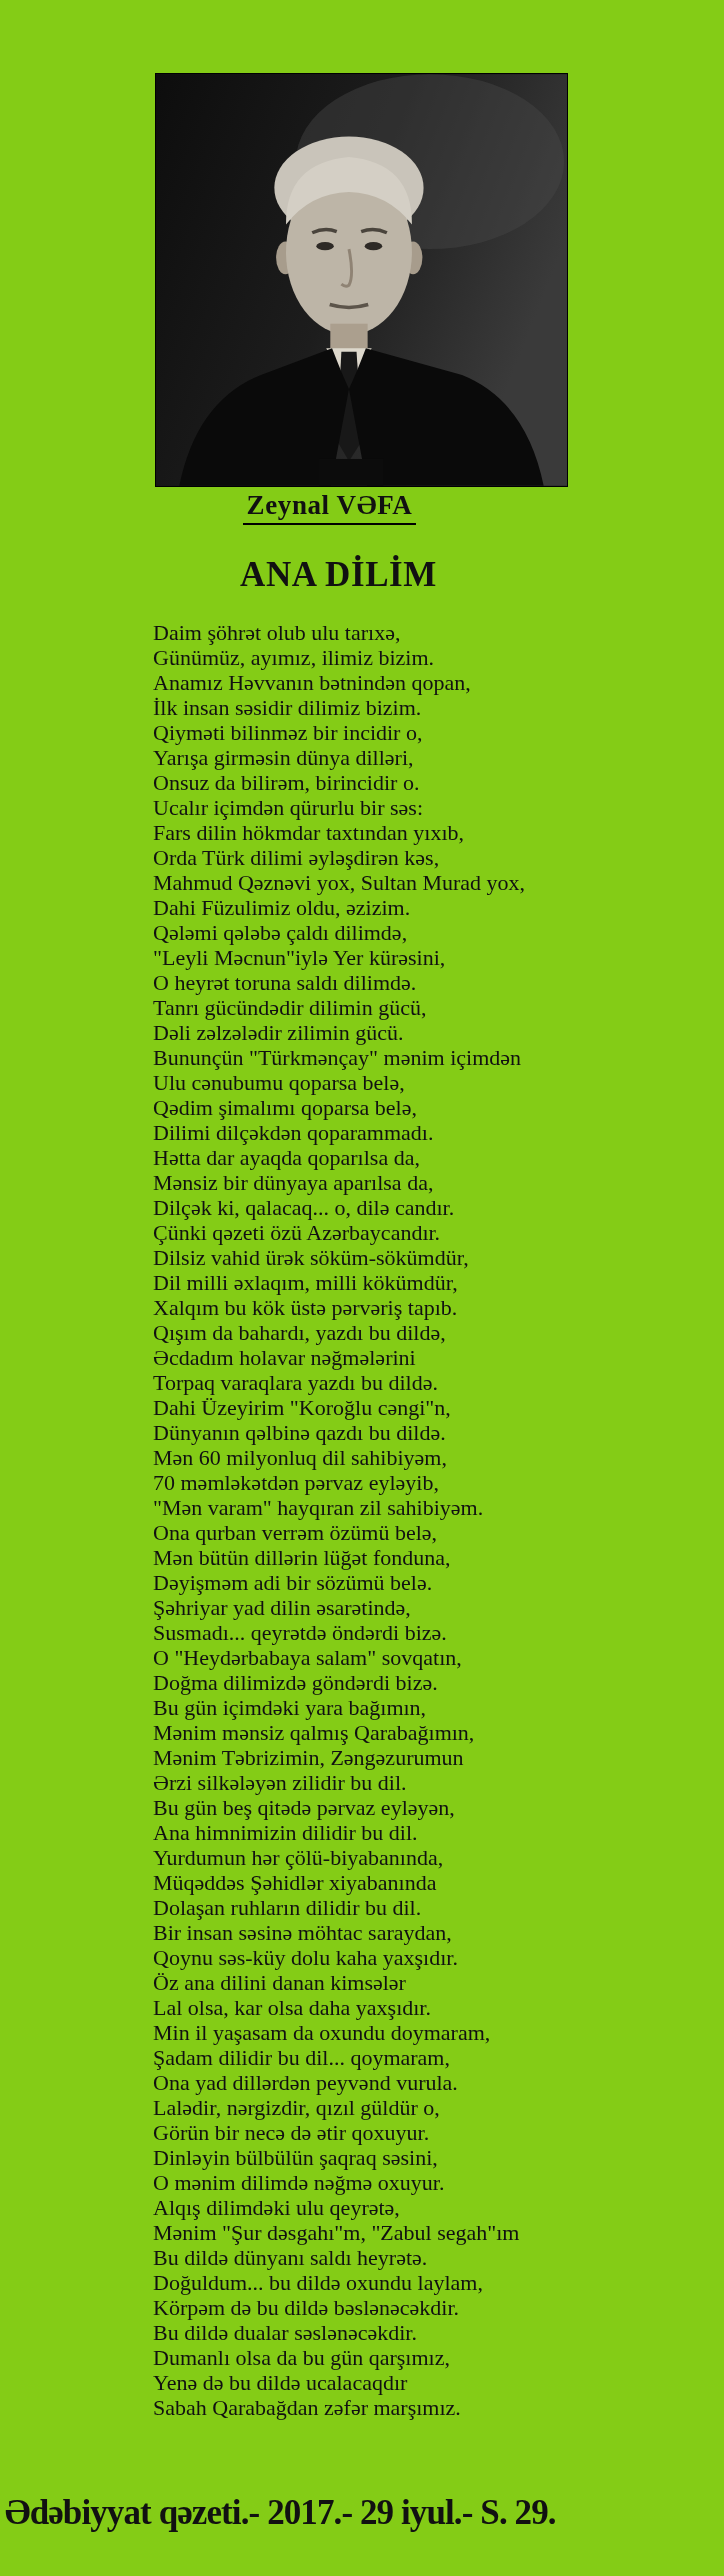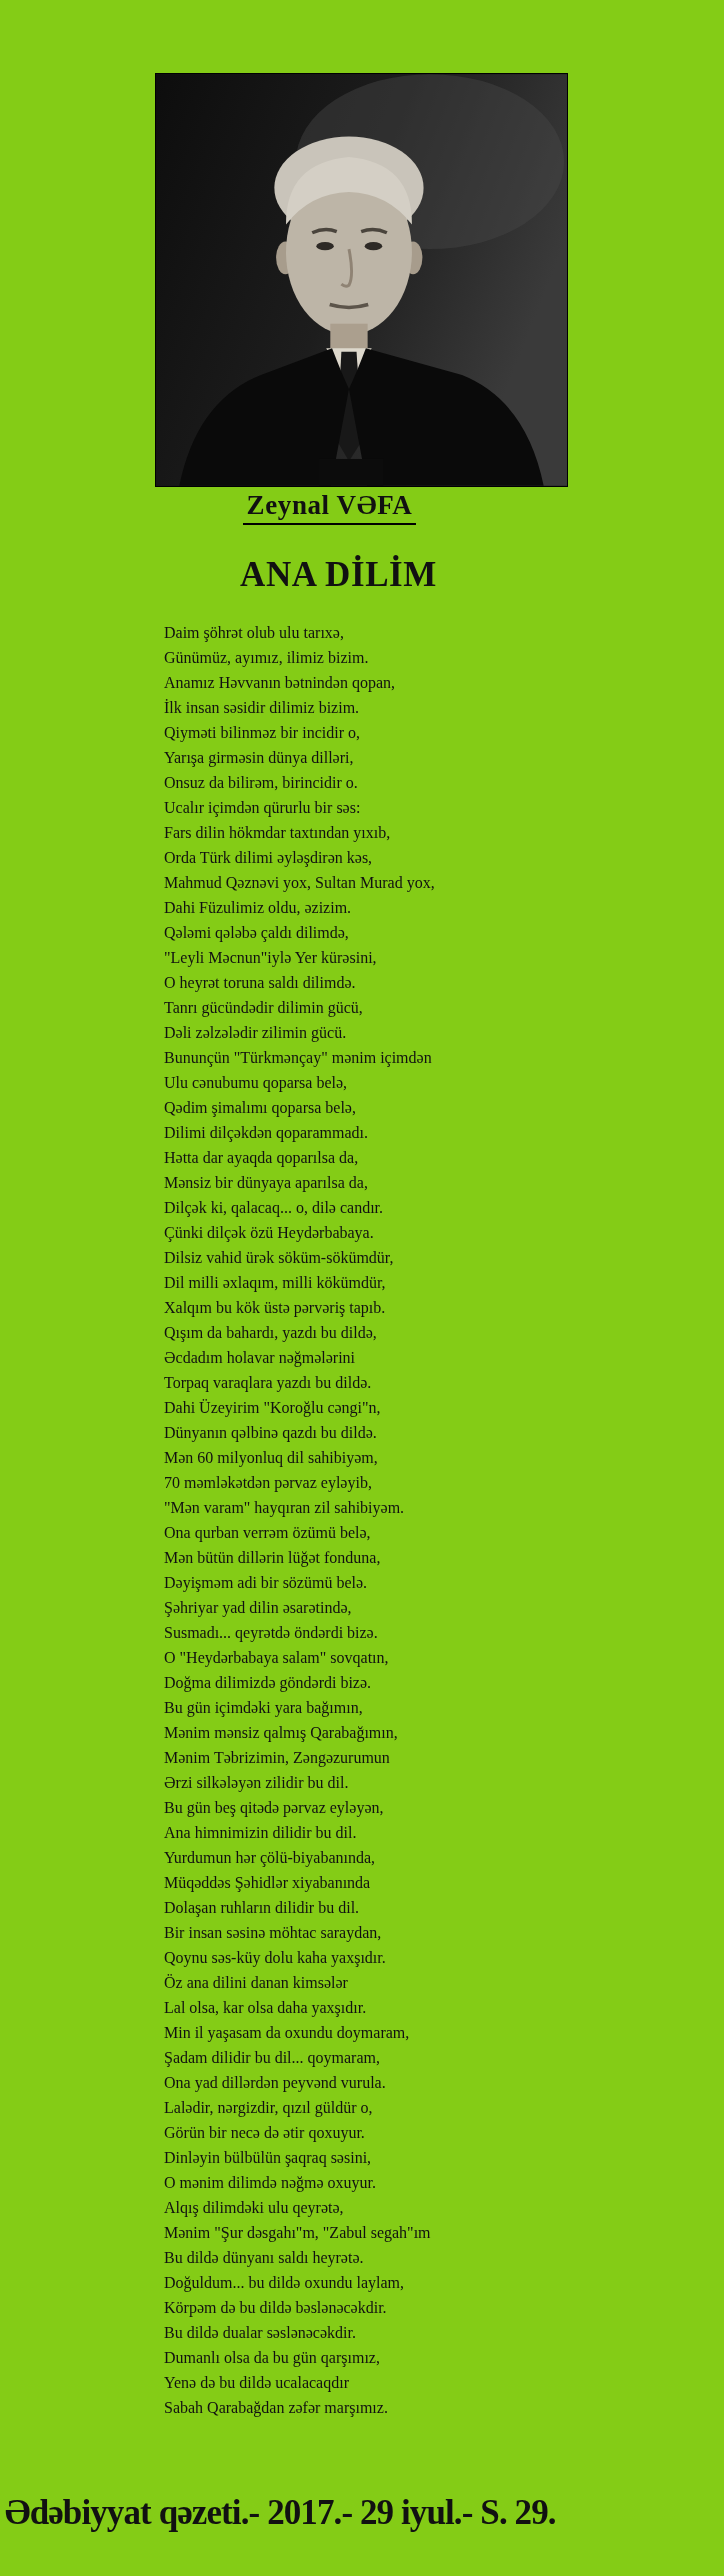--- a/index.html
+++ b/index.html
@@ -43,24 +43,24 @@
     top: 551px;
     width: 645px;
     margin: 4px;
     text-align: center;
     font-size: 35px;
     font-weight: bold;
     letter-spacing: 0.6px;
   }
   .poem {
     position: absolute;
-    left: 164px;
+    left: 153px;
     top: 620px;
     width: 543px;
-    font-size: 16px;
+    font-size: 22px;
     line-height: 25px;
     white-space: nowrap;
   }
   .poem-line { height: 25px; }
   .footer {
     position: absolute;
     left: 4.7px;
     top: 2493px;
     width: 720px;
     font-size: 35px;
@@ -129,21 +129,21 @@
       <div class="poem-line">O heyrət toruna saldı dilimdə.</div>
       <div class="poem-line">Tanrı gücündədir dilimin gücü,</div>
       <div class="poem-line">Dəli zəlzələdir zilimin gücü.</div>
       <div class="poem-line">Bununçün "Türkmənçay" mənim içimdən</div>
       <div class="poem-line">Ulu cənubumu qoparsa belə,</div>
       <div class="poem-line">Qədim şimalımı qoparsa belə,</div>
       <div class="poem-line">Dilimi dilçəkdən qoparammadı.</div>
       <div class="poem-line">Hətta dar ayaqda qoparılsa da,</div>
       <div class="poem-line">Mənsiz bir dünyaya aparılsa da,</div>
       <div class="poem-line">Dilçək ki, qalacaq... o, dilə candır.</div>
-      <div class="poem-line">Çünki dilçək özü Heydərbabaya.</div>
+      <div class="poem-line">Çünki qəzeti özü Azərbaycandır.</div>
       <div class="poem-line">Dilsiz vahid ürək söküm-sökümdür,</div>
       <div class="poem-line">Dil milli əxlaqım, milli kökümdür,</div>
       <div class="poem-line">Xalqım bu kök üstə pərvəriş tapıb.</div>
       <div class="poem-line">Qışım da bahardı, yazdı bu dildə,</div>
       <div class="poem-line">Əcdadım holavar nəğmələrini</div>
       <div class="poem-line">Torpaq varaqlara yazdı bu dildə.</div>
       <div class="poem-line">Dahi Üzeyirim "Koroğlu cəngi"n,</div>
       <div class="poem-line">Dünyanın qəlbinə qazdı bu dildə.</div>
       <div class="poem-line">Mən 60 milyonluq dil sahibiyəm,</div>
       <div class="poem-line">70 məmləkətdən pərvaz eyləyib,</div>

